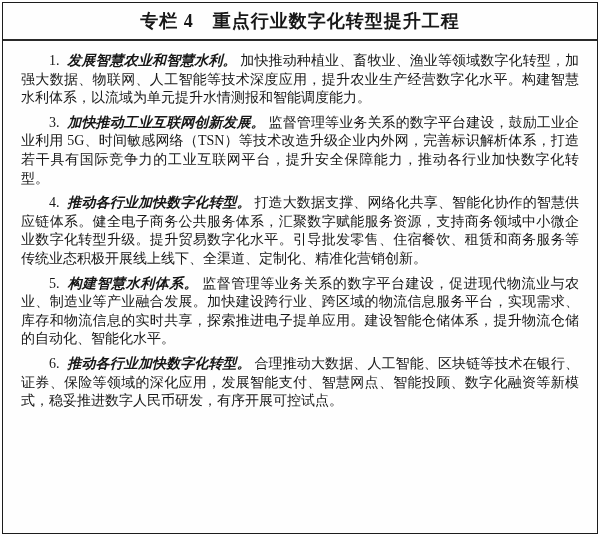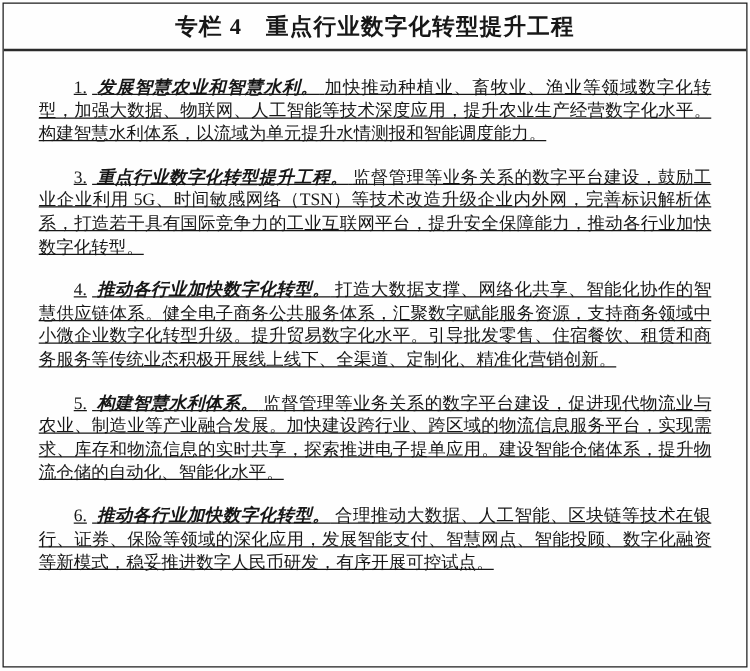--- a/index.html
+++ b/index.html
@@ -44,24 +44,23 @@
   }
   .box-body {
     flex: 1 1 auto;
     padding: 5px 12px 4px 12px;
     font-size: 14px;
     line-height: 18.6px;
     text-align: justify;
     overflow: hidden;
   }
   .box-body p {
-    margin: 16px;
+    margin: 6px;
     padding: 0;
     text-indent: 2em;
-    text-decoration: underline;
   }
   .item-num {
     font-style: normal;
     margin-right: 0.3em;
   }
   .item-lead {
     font-style: italic;
     font-weight: 600;
   }
   .item-text {
@@ -82,21 +81,21 @@
 
       <p>
         <span class="item-num">1.</span>
         <span class="item-lead">发展智慧农业和智慧水利。</span>
         <span class="item-text">加快推动种植业、畜牧业、渔业等领域数字化转型，加强大数据、物联网、人工智能等技术深度应用，提升农业生产经营数字化水平。构建智慧水利体系，以流域为单元提升水情测报和智能调度能力。</span>
       </p>
 
 
       <p>
         <span class="item-num">3.</span>
-        <span class="item-lead">重点行业数字化转型提升工程。</span>
+        <span class="item-lead">加快推动工业互联网创新发展。</span>
         <span class="item-text">监督管理等业务关系的数字平台建设，鼓励工业企业利用 5G、时间敏感网络（TSN）等技术改造升级企业内外网，完善标识解析体系，打造若干具有国际竞争力的工业互联网平台，提升安全保障能力，推动各行业加快数字化转型。</span>
       </p>
 
       <p>
         <span class="item-num">4.</span>
         <span class="item-lead">推动各行业加快数字化转型。</span>
         <span class="item-text">打造大数据支撑、网络化共享、智能化协作的智慧供应链体系。健全电子商务公共服务体系，汇聚数字赋能服务资源，支持商务领域中小微企业数字化转型升级。提升贸易数字化水平。引导批发零售、住宿餐饮、租赁和商务服务等传统业态积极开展线上线下、全渠道、定制化、精准化营销创新。</span>
       </p>
 
       <p>

